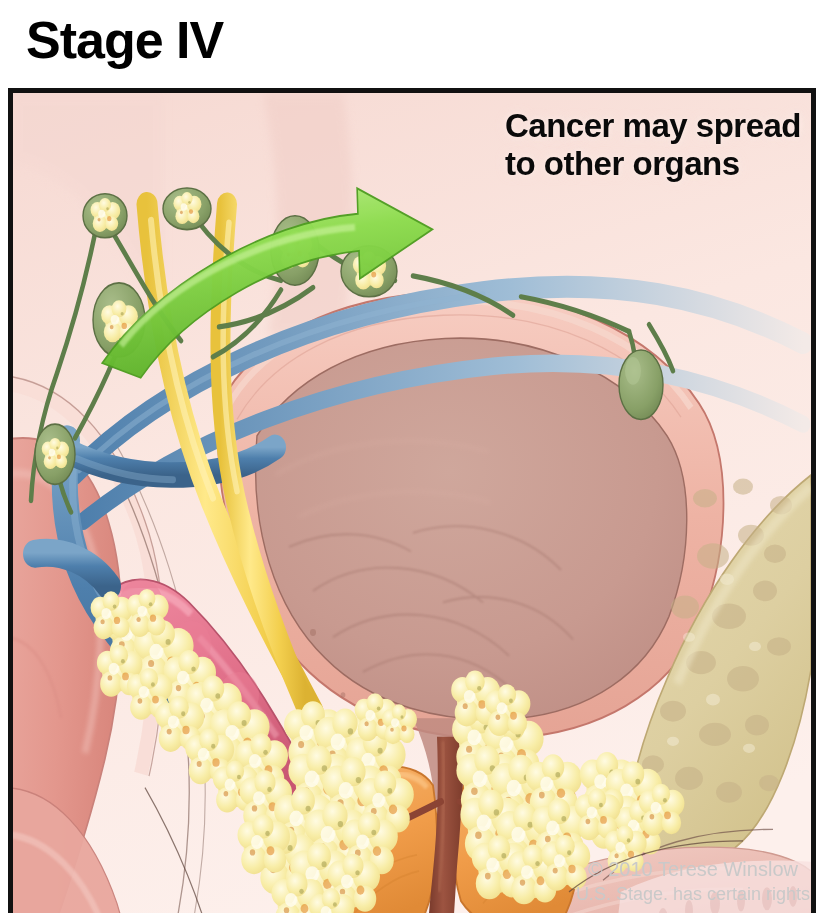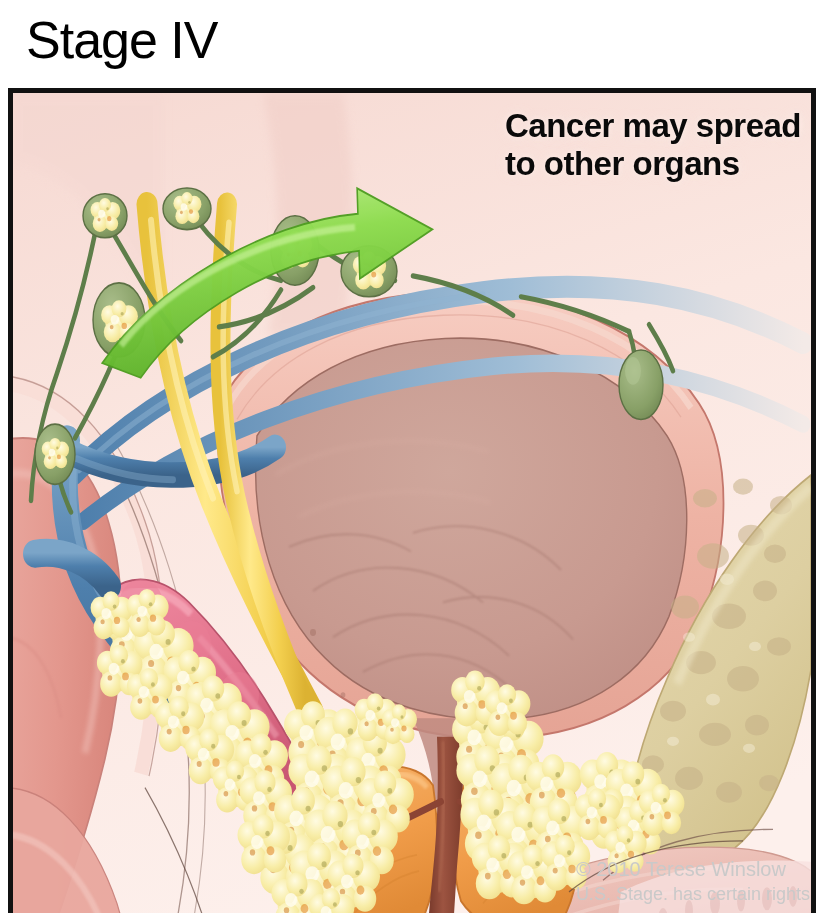--- a/index.html
+++ b/index.html
@@ -2,21 +2,21 @@
 <html><head>
 <meta charset="utf-8">
 <style>
   html,body{margin:0;padding:0;background:#ffffff;}
   body{width:824px;height:913px;font-family:"Liberation Sans",sans-serif;overflow:hidden;}
   #root{position:relative;width:824px;height:913px;background:#fff;}
 
   
   .title{
     position:absolute;left:26px;top:8px;
-    font-size:52px;font-weight:normal;letter-spacing:-1px;color:#000;
+    font-size:52px;font-weight:bold;letter-spacing:-1px;color:#000;
     line-height:64px;
   }
 
   
   .frame{
     position:absolute;left:8px;top:88px;width:808px;height:876px;
     border:5px solid #111;box-sizing:border-box;overflow:hidden;
     background:#fbe9e4;
   }
   .canvas{position:absolute;inset:0;}
@@ -25,21 +25,21 @@
   
   .callout{
     position:absolute;right:10px;top:14px;
     text-align:left;font-size:33px;font-weight:bold;color:#0a0a0a;
     line-height:38px;letter-spacing:-0.5px;white-space:pre-line;
     text-shadow:0 0 6px rgba(252,235,230,.95),0 0 12px rgba(252,235,230,.8);
   }
 
   
   .credit{
-    position:absolute;right:14px;bottom:6px;text-align:left;
+    position:absolute;right:14px;bottom:6px;text-align:center;
     color:#c9c9c9;font-size:20px;line-height:25px;
   }
   .credit .l2{font-size:18px;}
 </style>
 </head>
 <body>
 
 <div id="root">
 
   <div class="title">Stage IV</div>

